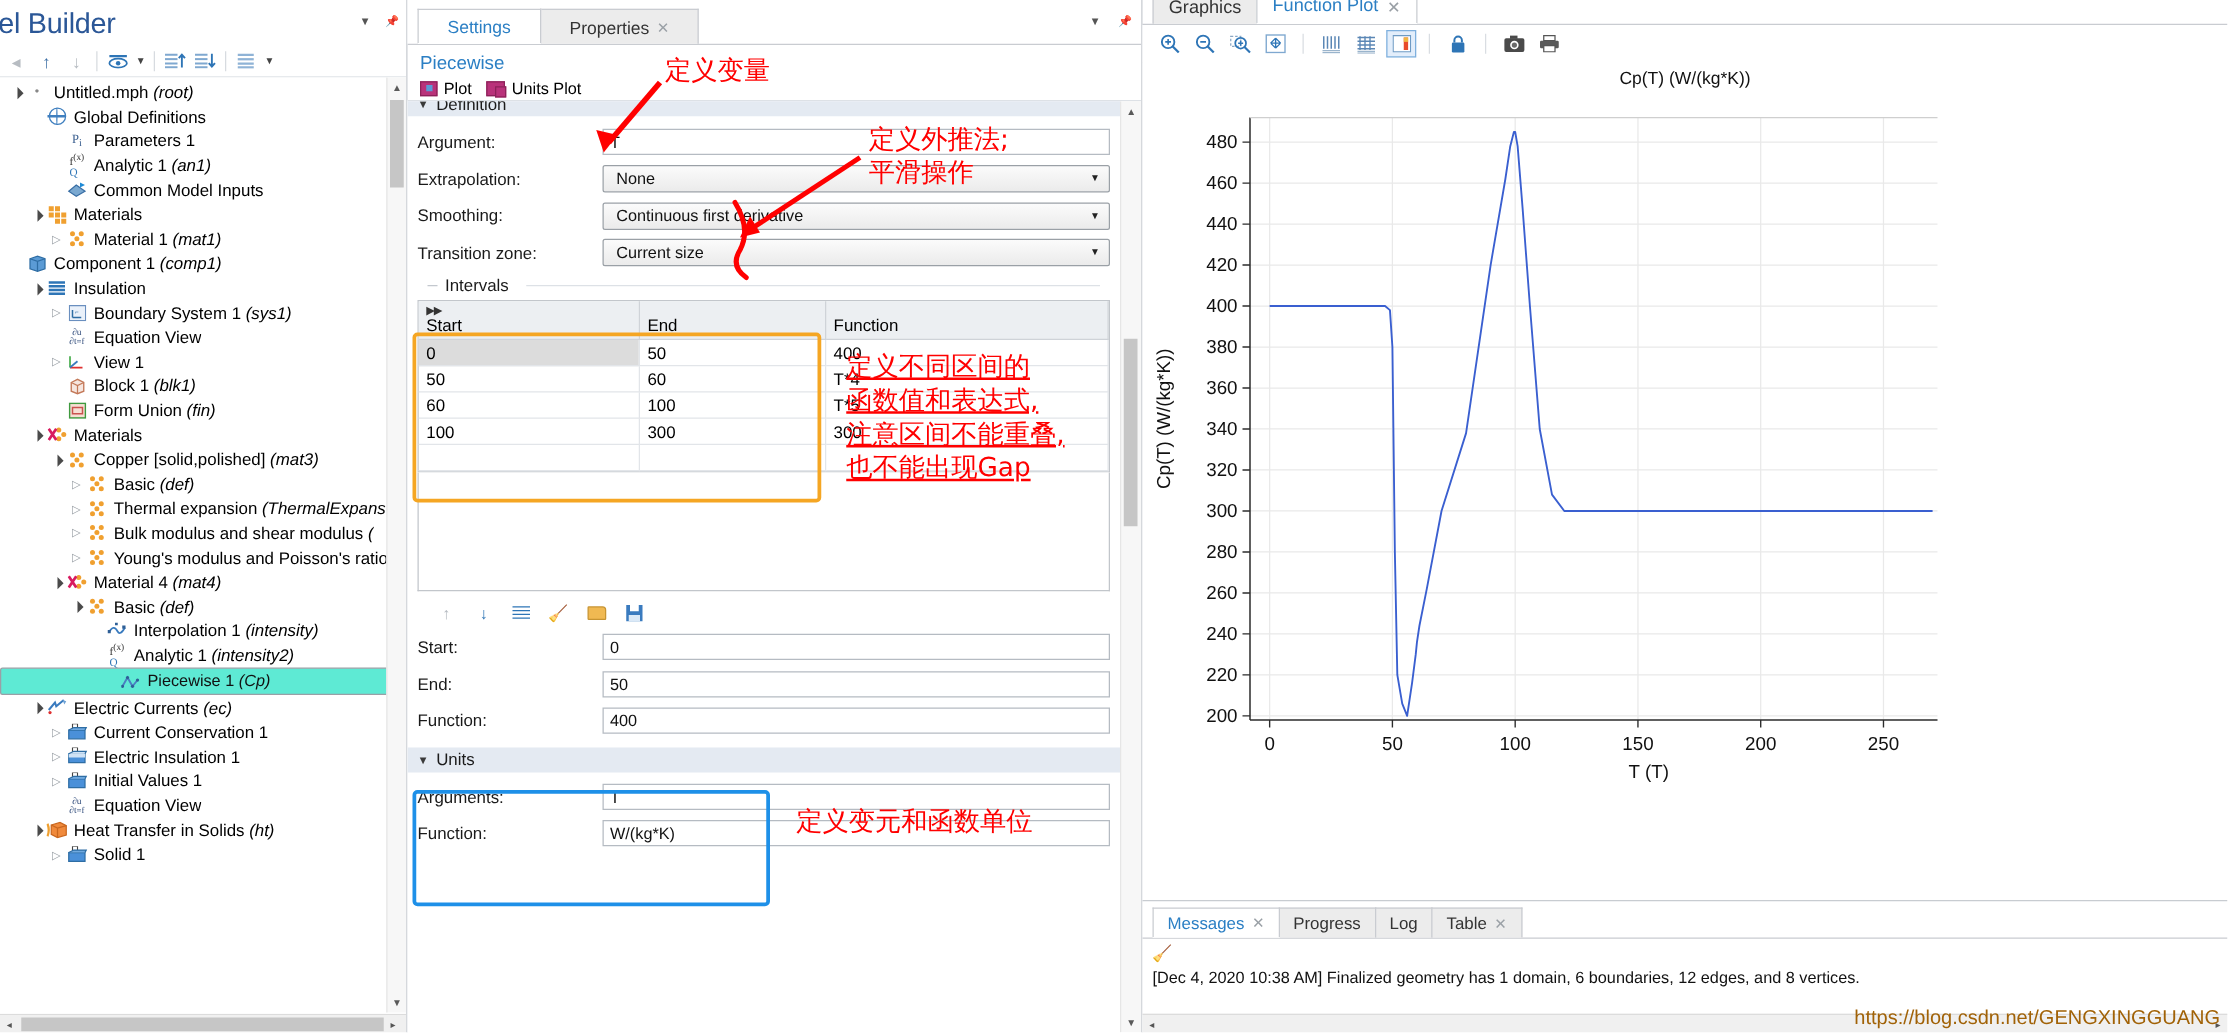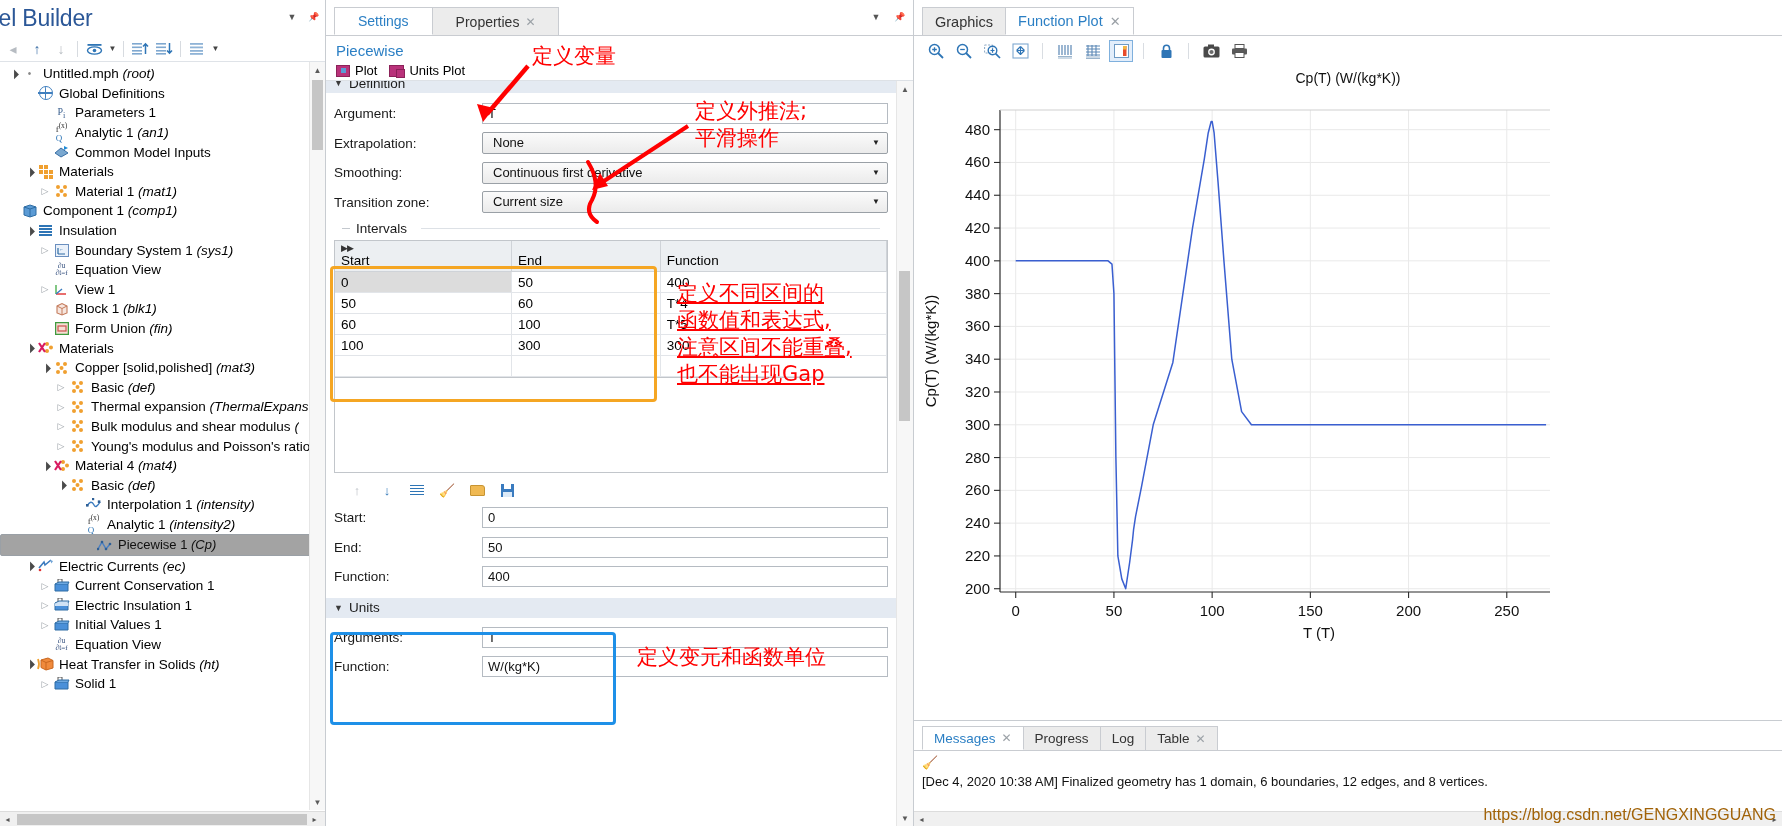--- a/index.html
+++ b/index.html
@@ -60,21 +60,21 @@
     padding-top: 2px;
     position: relative;
   }
   .tnode {
     display: flex; align-items: center;
     height: 19.6px;
     white-space: nowrap;
     font-size: 13.5px;
     padding-right: 4px;
   }
-  .tnode.sel { background: #a3a3a3; }
+  .tnode.sel { background: #5eead4; }
   .tw { width: 14px; min-width:14px; display: flex; align-items: center; justify-content: center; font-size: 8px; color: #4a4a4a; }
   .tw.open::before { content: "\25E2"; transform: rotate(-45deg) ; font-size:9px; }
   .tw.closed::before { content: "\25B7"; color:#9aa0a6; font-size:9px; }
   .ticon { width: 19px; min-width:19px; height: 16px; display: flex; align-items: center; justify-content: center; margin-right: 4px; }
   .tlabel { overflow: hidden; text-overflow: clip; }
   .tlabel i { font-style: italic; }
 
   
   .ic-globe { width:14px;height:14px;border-radius:50%;border:1.6px solid #3f7fbf; position:relative;}
   .ic-globe::before{content:"";position:absolute;left:-1.6px;top:5px;width:14px;height:1.4px;background:#3f7fbf;}
@@ -224,21 +224,21 @@
   .sp-vthumb { position:absolute; right:3px; top:190px; width:11px; height:150px; background:#c6c6c6;}
 
   
   #graphics-panel {
     flex: 1; height: 826px;
     border-left: 1px solid #c8ccd1;
     display:flex; flex-direction:column;
     background:#ffffff;
     position: relative;
   }
-  .gp-tabrow { height: 36px; display:flex; align-items:flex-end; padding-left: 8px; border-bottom:1px solid #c9ccd1; }
+  .gp-tabrow { height: 20px; display:flex; align-items:flex-end; padding-left: 8px; border-bottom:1px solid #c9ccd1; }
   .gp-tab { height:28px; padding: 0 12px; display:flex;align-items:center;gap:7px; font-size:14.5px;
             background:#ececec; border:1px solid #c9ccd1; border-bottom:none; margin-right:-1px; color:#333;}
   .gp-tab.active { background:#ffffff; color:#2b7fc4; border-bottom:1px solid #fff; z-index:2; position:relative;}
   .gp-tab .x { font-size:13px; color:#9aa0a6; }
 
   .gp-toolbar { height: 30px; display:flex; align-items:center; gap:4px; padding: 0 10px; background:#fff; }
   .gt-btn { width:24px;height:22px;display:flex;align-items:center;justify-content:center;color:#2e75b6;font-size:13px;}
   .gt-btn.boxed { border:1px solid #7fb0dd; background:#e3eefb; }
   .gt-sep { width:1px;height:16px;background:#d9dde2;margin:0 6px;}
 

